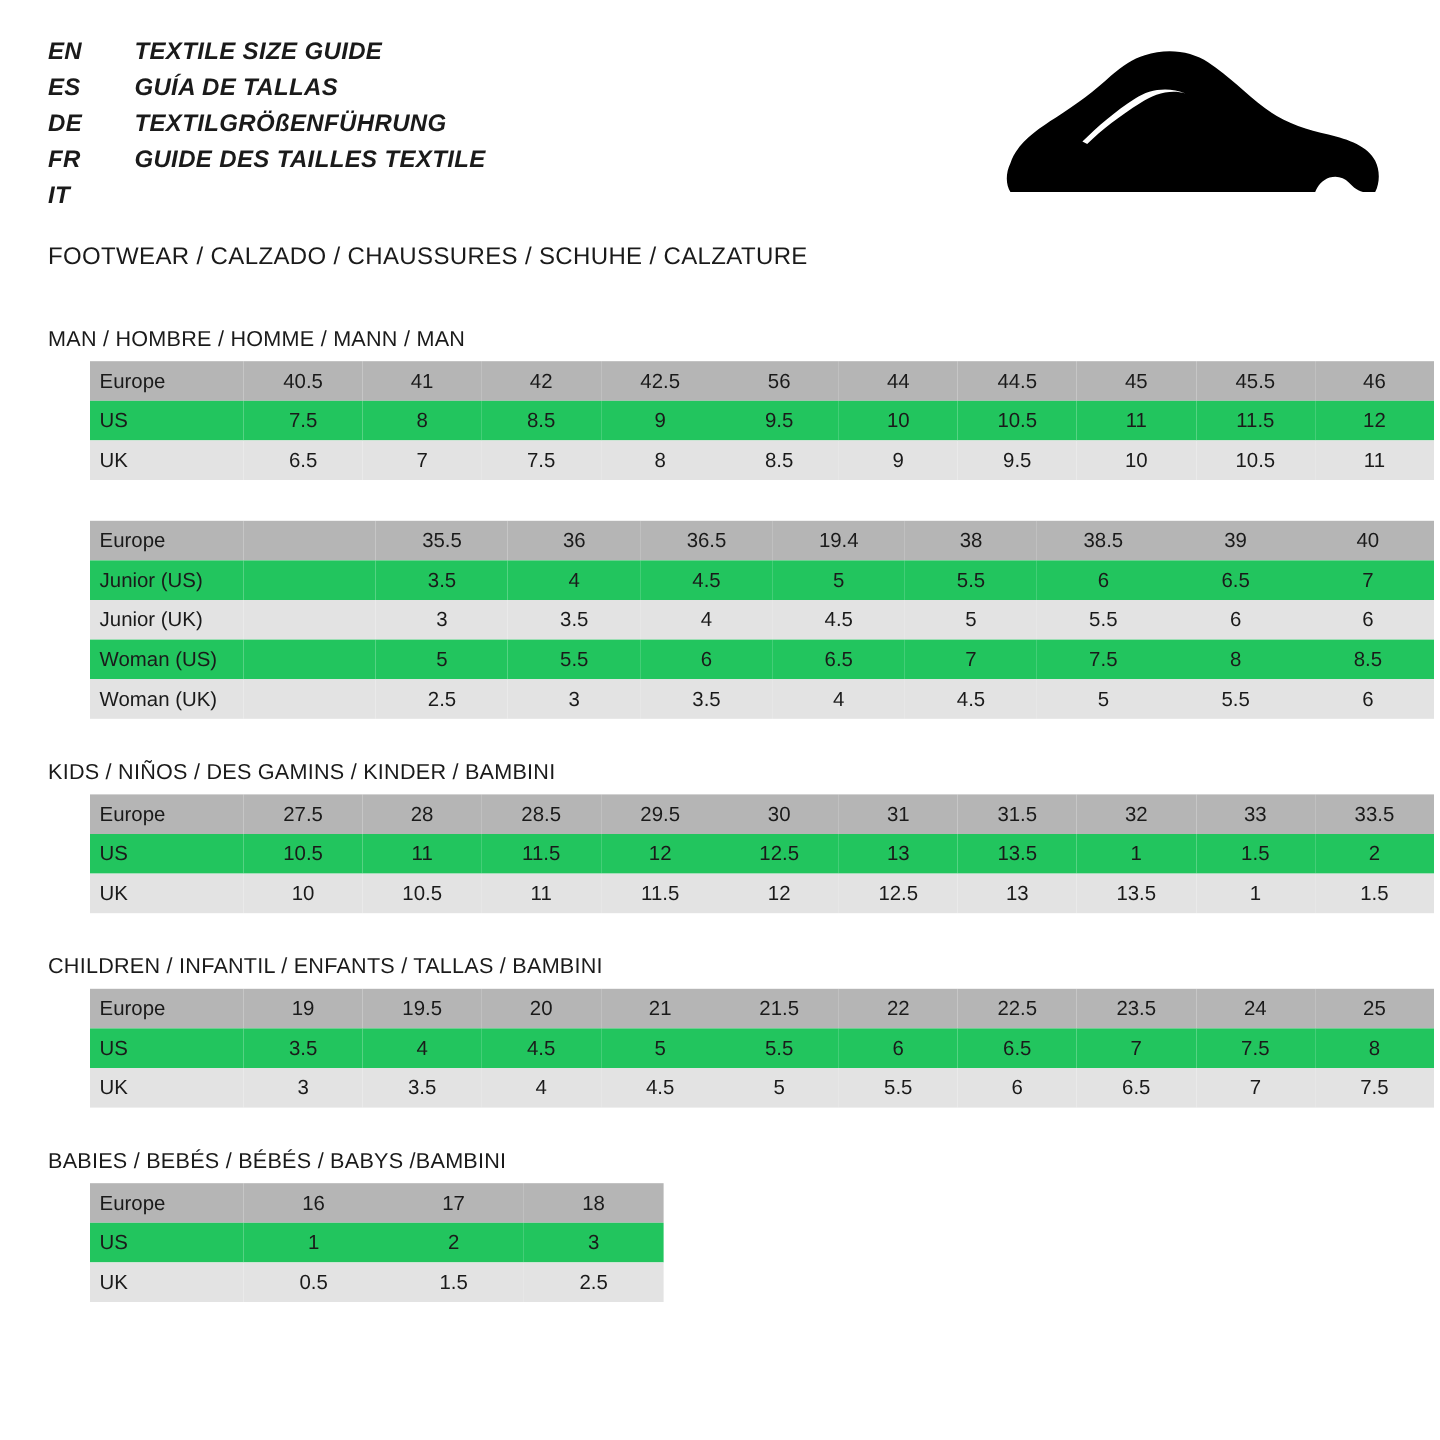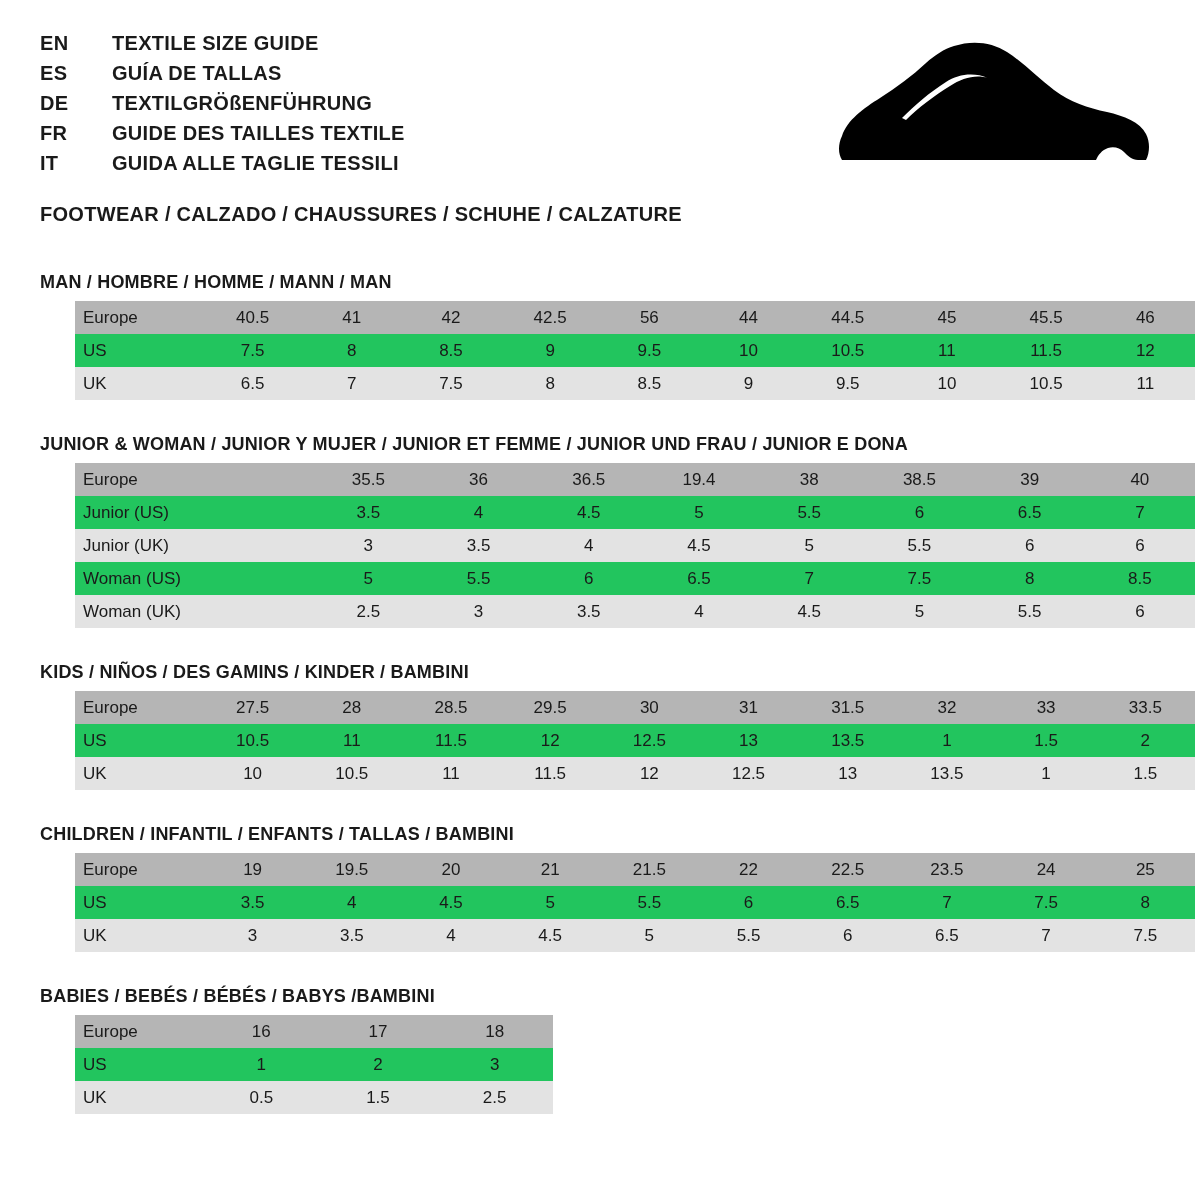--- a/index.html
+++ b/index.html
@@ -29,37 +29,38 @@
   }
   .lang-list {
     list-style: none;
     margin: 0;
     padding: 0;
   }
   .lang-row {
     display: flex;
     align-items: flex-end;
     margin-bottom: 7px;
+    font-style: italic;
   }
   .lang-code {
     width: 72px;
     flex: 0 0 72px;
     font-size: 20px;
     font-weight: bold;
     letter-spacing: 0.3px;
   }
   .lang-text {
     font-size: 20px;
     font-weight: bold;
     letter-spacing: 0.3px;
   }
   .section-heading {
     margin-top: 28px;
     font-size: 20px;
-    font-weight: bold;
+    font-weight: normal;
     letter-spacing: 0.3px;
   }
 
   
   .shoe-wrap {
     position: absolute;
     top: 36px;
     right: 48px;
     width: 350px;
     height: 150px;
@@ -69,21 +70,21 @@
   
   .tables {
     padding: 0 40px;
     margin-top: 46px;
   }
   .table-block {
     margin-bottom: 34px;
   }
   .table-title {
     font-size: 18px;
-    font-weight: bold;
+    font-weight: normal;
     margin-bottom: 8px;
     letter-spacing: 0.2px;
   }
   table {
     border-collapse: collapse;
     table-layout: fixed;
     margin-left: 35px;
   }
   table.full { width: 1120px; }
   table.babies { width: 478px; }
@@ -128,21 +129,20 @@
       <li class="lang-row">
         <span class="lang-code">DE</span>
         <span class="lang-text">TEXTILGRÖßENFÜHRUNG</span>
       </li>
       <li class="lang-row">
         <span class="lang-code">FR</span>
         <span class="lang-text">GUIDE DES TAILLES TEXTILE</span>
       </li>
       <li class="lang-row">
         <span class="lang-code">IT</span>
-        <span class="lang-text">GUIDA ALLE TAGLIE TESSILI</span>
       </li>
     </ul>
     <div class="section-heading">FOOTWEAR / CALZADO / CHAUSSURES / SCHUHE / CALZATURE</div>
   </div>
 
   <div class="shoe-wrap">
     <svg viewBox="0 0 350 150" width="350" height="150" aria-hidden="true">
       <path fill="#000000" d="M40 100
         C 45 84, 62 72, 78 62
         C 95 51, 110 40, 124 27
@@ -205,21 +205,20 @@
             <td>9.5</td>
             <td>10</td>
             <td>10.5</td>
             <td>11</td>
           </tr>
         </tbody>
       </table>
     </div>
 
     <div class="table-block">
-      <div class="table-title">JUNIOR &amp; WOMAN / JUNIOR Y MUJER / JUNIOR ET FEMME / JUNIOR UND FRAU / JUNIOR E DONA</div>
       <table class="full">
         <tbody>
           <tr class="head">
             <td class="label">Europe</td>
             <td></td>
             <td>35.5</td>
             <td>36</td>
             <td>36.5</td>
             <td>19.4</td>
             <td>38</td>

